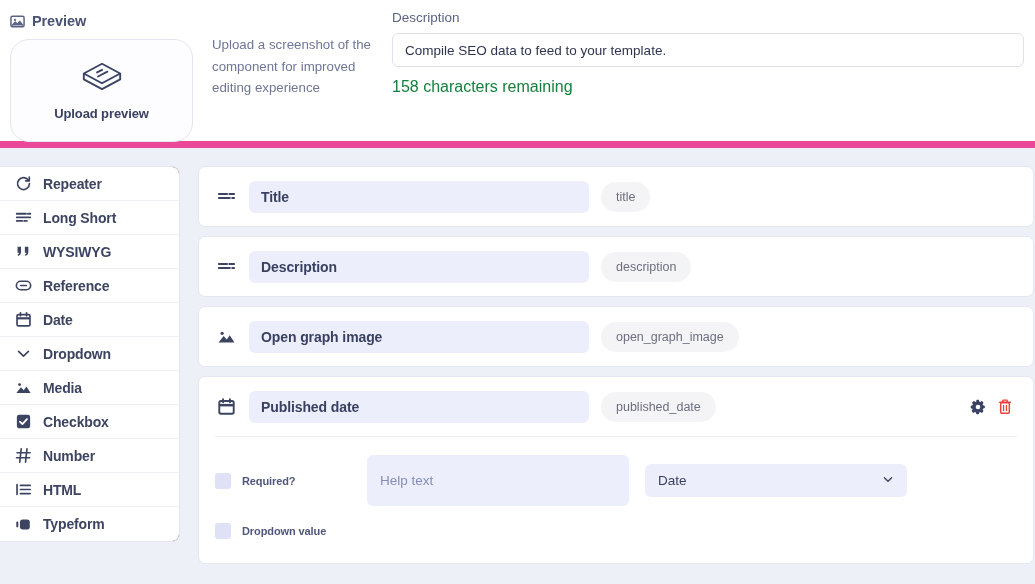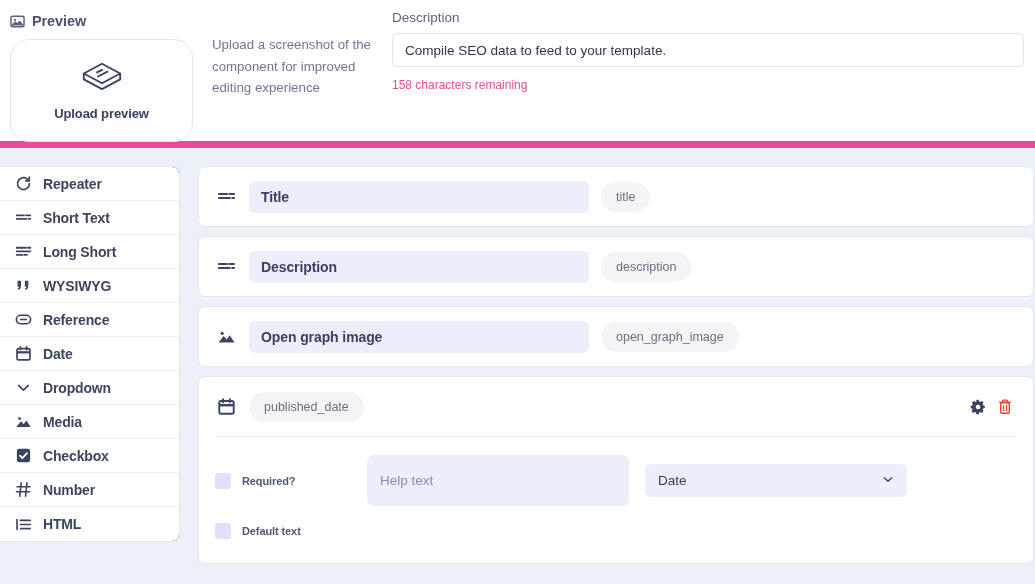--- a/index.html
+++ b/index.html
@@ -103,22 +103,22 @@
     border-radius: 6px;
     padding: 16px 12px;
     font-family: "Liberation Sans", sans-serif;
     font-size: 13.5px;
     color: #2f3550;
     background: #fff;
     outline: none;
   }
   .char-count {
     margin-top: 11px;
-    font-size: 12px;
-    color: #ec4899;
+    font-size: 16px;
+    color: #15803d;
   }
 
   
   .sidebar {
     position: absolute;
     left: 0; top: 166px;
     width: 180px;
     background: #7f1d1d;
     border: 1px solid #e4e7f1;
     border-left: none;
@@ -346,28 +346,20 @@
           <svg width="17" height="17" viewBox="0 0 20 20" fill="none">
             <path d="M16 6.5A7 7 0 1 0 17 10" stroke="#3d4462" stroke-width="2" stroke-linecap="round"></path>
             <path d="M16.8 2.6v4.2h-4.2" stroke="#3d4462" stroke-width="2" stroke-linecap="round" stroke-linejoin="round"></path>
           </svg>
         </span>
         <span class="si-label">Repeater</span>
       </div>
       <div class="side-item">
         <span class="si-icon">
           <svg width="17" height="17" viewBox="0 0 20 20" fill="none">
-            <path d="M2 7.4h8.6M13 7.4h5M2 11.6h11.5M16 11.6h2" stroke="#3d4462" stroke-width="2.1" stroke-linecap="round"></path>
-          </svg>
-        </span>
-        <span class="si-label">Short Text</span>
-      </div>
-      <div class="side-item">
-        <span class="si-icon">
-          <svg width="17" height="17" viewBox="0 0 20 20" fill="none">
             <path d="M2 5.6h11M15.2 5.6h2.8M2 9.8h16M2 14h6.5M10.8 14h3.2" stroke="#3d4462" stroke-width="2.1" stroke-linecap="round"></path>
           </svg>
         </span>
         <span class="si-label">Long Short</span>
       </div>
       <div class="side-item">
         <span class="si-icon">
           <svg width="17" height="17" viewBox="0 0 20 20" fill="none">
             <path d="M3 4.4h4.1v6.2c0 2.3-1.2 3.7-3.2 4.6l-.9-1.5c1.2-.6 1.8-1.3 1.9-2.3H3V4.4ZM11.6 4.4h4.1v6.2c0 2.3-1.2 3.7-3.2 4.6l-.9-1.5c1.2-.6 1.8-1.3 1.9-2.3h-1.9V4.4Z" fill="#3d4462"></path>
           </svg>
@@ -428,20 +420,29 @@
         <span class="si-label">Number</span>
       </div>
       <div class="side-item">
         <span class="si-icon">
           <svg width="17" height="17" viewBox="0 0 20 20" fill="none">
             <path d="M2.4 4.3v11.4" stroke="#3d4462" stroke-width="2" stroke-linecap="round"></path>
             <path d="M6.4 5.2h11.4M6.4 10h11.4M6.4 14.8h11.4" stroke="#3d4462" stroke-width="2" stroke-linecap="round"></path>
           </svg>
         </span>
         <span class="si-label">HTML</span>
+      </div>
+      <div class="side-item">
+        <span class="si-icon">
+          <svg width="17" height="17" viewBox="0 0 20 20" fill="none">
+            <rect x="1.5" y="6.6" width="2.4" height="6.8" rx="1.2" fill="#3d4462"></rect>
+            <rect x="5.8" y="4.2" width="11.6" height="11.6" rx="3.2" fill="#3d4462"></rect>
+          </svg>
+        </span>
+        <span class="si-label">Typeform</span>
       </div>
     </div>
 
   <div class="fields" id="fieldlist">
       <div class="field-card">
         <div class="field-main">
           <span class="fm-icon">
             <svg width="19" height="19" viewBox="0 0 20 20" fill="none">
               <path d="M2 7.4h8.6M13 7.4h5M2 11.6h11.5M16 11.6h2" stroke="#3d4462" stroke-width="2.1" stroke-linecap="round"></path>
             </svg>
@@ -475,20 +476,21 @@
       </div>
       <div class="field-card">
         <div class="field-main">
           <span class="fm-icon">
             <svg width="19" height="19" viewBox="0 0 20 20" fill="none">
               <rect x="2.4" y="4.2" width="15.2" height="13.4" rx="1.8" stroke="#3d4462" stroke-width="2"></rect>
               <path d="M2.6 8.6h14.8" stroke="#3d4462" stroke-width="2.6"></path>
               <path d="M6.4 2.2v3.4M13.6 2.2v3.4" stroke="#3d4462" stroke-width="2" stroke-linecap="round"></path>
             </svg>
           </span>
+          <input class="fm-name" type="text" value="Published date" style="">
           <span class="fm-slug">published_date</span>
           <div class="fm-actions">
             <button class="act-btn">
               <svg width="16" height="16" viewBox="0 0 20 20" fill="none">
                 <path d="M10 .8c.7 0 1.3.5 1.4 1.2l.15 1.1 1.3.55.9-.68a1.4 1.4 0 0 1 1.85.12l.72.72c.5.5.55 1.3.12 1.85l-.68.9.55 1.3 1.1.15c.7.1 1.2.7 1.2 1.4v1c0 .7-.5 1.3-1.2 1.4l-1.1.15-.55 1.3.68.9c.43.55.38 1.35-.12 1.85l-.72.72a1.4 1.4 0 0 1-1.85.12l-.9-.68-1.3.55-.15 1.1c-.1.7-.7 1.2-1.4 1.2h-1c-.7 0-1.3-.5-1.4-1.2l-.15-1.1-1.3-.55-.9.68a1.4 1.4 0 0 1-1.85-.12l-.72-.72a1.4 1.4 0 0 1-.12-1.85l.68-.9-.55-1.3-1.1-.15C1.3 11.7.8 11.1.8 10.4v-1c0-.7.5-1.3 1.2-1.4l1.1-.15.55-1.3-.68-.9a1.4 1.4 0 0 1 .12-1.85l.72-.72a1.4 1.4 0 0 1 1.85-.12l.9.68 1.3-.55.15-1.1C7.7 1.3 8.3.8 9 .8h1Z" fill="#3b4263"></path>
                 <circle cx="10" cy="10" r="2.9" fill="#fff"></circle>
               </svg>
             </button>
             <button class="act-btn">
               <svg width="16" height="17" viewBox="0 0 20 20" fill="none">
@@ -510,20 +512,20 @@
             <div class="select-wrap">
               <div class="sel-box">Date</div>
               <span class="sel-chev"><svg width="14" height="14" viewBox="0 0 20 20" fill="none">
                   <path d="M4.8 7.6 10 12.6l5.2-5" stroke="#3d4462" stroke-width="2" stroke-linecap="round" stroke-linejoin="round"></path>
                 </svg></span>
             </div>
           </div>
           <div class="exp-row">
             <label class="cb-wrap">
               <span class="cbox"></span>
-              <span class="cb-label">Default text</span>
+              <span class="cb-label">Dropdown value</span>
             </label>
           </div>
         </div>
       </div>
     </div>
 
 </div>
 
 </body></html>

